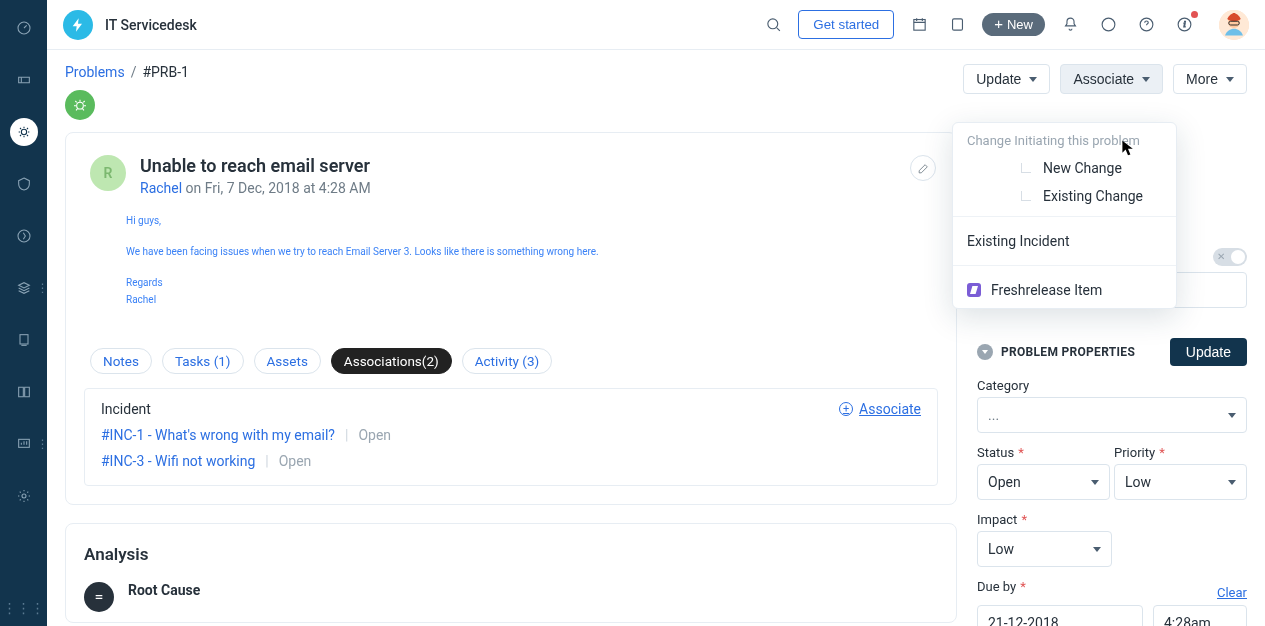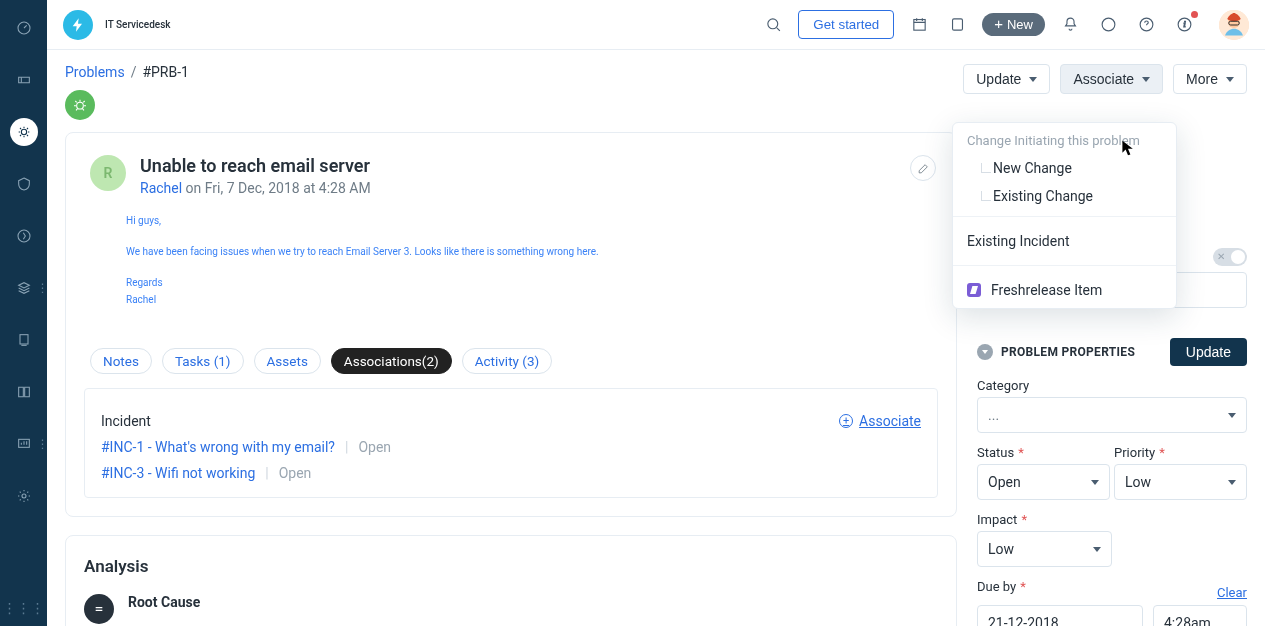--- a/index.html
+++ b/index.html
@@ -50,21 +50,21 @@
       height: 50px;
       border-bottom: 1px solid #e7edf3;
       display:flex; align-items:center; padding:0 16px;
     }
     .brand-icon {
       width:30px; height:30px; border-radius:50%; background:#2bbae6;
       display:flex; align-items:center; justify-content:center; color:#fff;
       margin-right:12px;
     }
     .brand-icon svg { width:16px; height:16px; fill:#fff; }
-    .brand-title { font-size:10px; color:#27313b; font-weight:500;text-align:center; }
+    .brand-title { font-size:14px; color:#27313b; font-weight:500;text-align:center; }
     .top-spacer { flex:1; }
     .top-actions { display:flex; align-items:center; gap:12px; }
     .icon-btn { width:26px; height:26px; display:flex; align-items:center; justify-content:center; color:#4a5d70; }
     .icon-btn svg { width:17px; height:17px; stroke:currentColor; fill:none; stroke-width:1.6; }
     .btn-get-started {
       border:1px solid #2c6fe2; color:#2c6fe2; background:#fff; border-radius:4px;
       padding:6px 14px; font-weight:500;
     }
     .btn-new {
       background:#5a6b7b; color:#fff; border-radius:14px; padding:4px 12px; font-size:13px;
@@ -128,21 +128,21 @@
 
     
     .tabs { display:flex; gap:10px; padding:16px 24px 14px 24px; }
     .tab-pill {
       border:1px solid #dbe4ec; border-radius:14px; padding:4px 12px; font-size:13.5px;
       color:#2c6fe2; background:#fff;
     }
     .tab-pill.active { background:#222; border-color:#222; color:#fff; }
 
     
-    .assoc-panel { margin:0 18px 18px 18px; border:1px solid #e7edf3; border-radius:4px; padding:24px 16px 16px 16px; }
+    .assoc-panel { margin:0 18px 18px 18px; border:1px solid #e7edf3; border-radius:4px; padding:12px 16px 16px 16px; }
     .assoc-top { display:flex; justify-content:space-between; align-items:center; }
     .assoc-title { font-size:14px; color:#27313b; }
     .assoc-link { color:#2c6fe2; font-size:14px; display:flex; align-items:center; gap:6px; }
     .assoc-link .plus { width:14px; height:14px; border:1.5px solid #2c6fe2; border-radius:50%; display:inline-flex; align-items:center; justify-content:center; font-size:11px; line-height:0;}
     .assoc-row { display:flex; align-items:center; gap:10px; margin-top:10px; font-size:14px; }
     .assoc-row a { color:#2c6fe2; text-decoration:none; }
     .assoc-row .vsep { color:#cfd7df; }
     .assoc-row .status { color:#9aa6b1; }
 
     
@@ -179,21 +179,21 @@
     .req-box { border:1px solid #dbe4ec; border-radius:4px; height:36px; margin-bottom:6px; }
 
     
     .popover {
       position:absolute; top:122px; right:88px; width:225px;
       background:#fff; border-radius:6px; border:1px solid #e7edf3;
       box-shadow:0 8px 30px rgba(18,52,77,.15);
       z-index:50;
     }
     .pop-header { padding:10px 14px 6px 14px; font-size:13px; color:#9aa6b1; }
-    .tree-item { display:flex; align-items:center; padding:6px 14px 6px 28px; font-size:14px; color:#27313b; }
+    .tree-item { display:flex; align-items:center; gap:10px; padding:6px 14px 6px 28px; font-size:14px; color:#27313b;margin-left:40px; }
     .tree-item .twig { width:10px; border-left:1px solid #d7dee5; border-bottom:1px solid #d7dee5; height:10px; margin-right:2px; }
     .pop-sep { height:1px; background:#eef2f6; margin:6px 0; }
     .pop-row { padding:10px 14px; font-size:14px; display:flex; align-items:center; gap:10px; }
     .fresh-ico { width:14px; height:14px; border-radius:3px; background:#7b5dd6; display:inline-block; position:relative;}
     .fresh-ico::after{ content:""; position:absolute; inset:3px; background:#fff; clip-path:polygon(30% 0,100% 0,70% 100%,0 100%);}    
 
     .cursor-arrow { position:absolute; top:140px; right:130px; z-index:60; color:#000; }
     .cursor-arrow svg { width:14px; height:16px; }
 
   </style>

